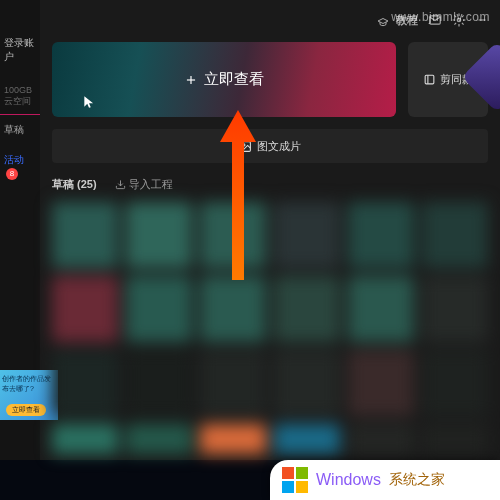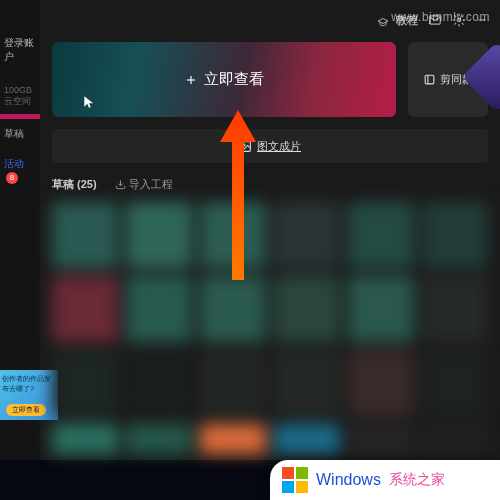--- a/index.html
+++ b/index.html
@@ -32,21 +32,21 @@
       display: flex;
       flex-direction: column;
       padding-top: 30px;
       font-size: 10px;
       align-items: flex-start;
     }
     .sidebar-block {
       padding: 6px 4px;
       color: #bbb;
       font-size: 10px;
-      border-bottom: 5px solid #be185d;
+      border-bottom: 1px solid #be185d;
       width: 100%;
     }
     .sidebar-sub { color: #666; font-size: 9px; margin-top: 21px; }
     .sidebar-item { padding: 8px 4px; color: #aaa; font-size: 10px; width: 100%; cursor: pointer; }
     .sidebar-item.accent { color: #3a6cff; }
     .badge-dot {
       display: inline-block; width: 12px; height: 12px;
       background: #ff4444; border-radius: 50%;
       color: #fff; font-size: 8px; text-align: center; line-height: 12px;
       margin-left: 2px;
@@ -111,21 +111,21 @@
       border-radius: 8px;
     }
     .sub-row {
       display: flex; gap: 12px; margin-top: 12px;
     }
     .sub-btn {
       flex: 1; height: 34px;
       background: #242424;
       border-radius: 4px;
       display: flex; align-items: center; justify-content: center;
-      color: #ddd; font-size: 11px; cursor: pointer; gap: 5px; text-decoration: underline;
+      color: #ddd; font-size: 11px; cursor: pointer; gap: 5px;
     }
     .drafts-header {
       display: flex; align-items: center; gap: 18px;
       margin-top: 14px; font-size: 11px; color: #ccc;
     }
     .drafts-count { font-weight: bold; }
     .import-link { color: #999; cursor: pointer; display: flex; align-items: center; gap: 3px; }
     .grid {
       margin-top: 10px;
       display: grid;
@@ -161,22 +161,22 @@
     }
     .win-logo {
       width: 26px; height: 26px;
       display: grid; grid-template-columns: 1fr 1fr; grid-template-rows: 1fr 1fr;
       gap: 2px;
     }
     .win-logo span:nth-child(1){background:#f25022;}
     .win-logo span:nth-child(2){background:#7fba00;}
     .win-logo span:nth-child(3){background:#00a4ef;}
     .win-logo span:nth-child(4){background:#ffb900;}
-    .footer-text1 { color: #1d4ed8; font-size: 16px; font-weight: 500; }
-    .footer-text2 { color: #ec4899; font-size: 14px; }
+    .footer-text1 { color: #8b5cf6; font-size: 16px; font-weight: 500; }
+    .footer-text2 { color: #a16207; font-size: 14px; }
     .icon { display: inline-flex; }
   </style>
 </head>
 <body>
 
 <div class="bg-stars"></div>
 
 <div class="app">
   <div class="sidebar">
     <div class="sidebar-block">

